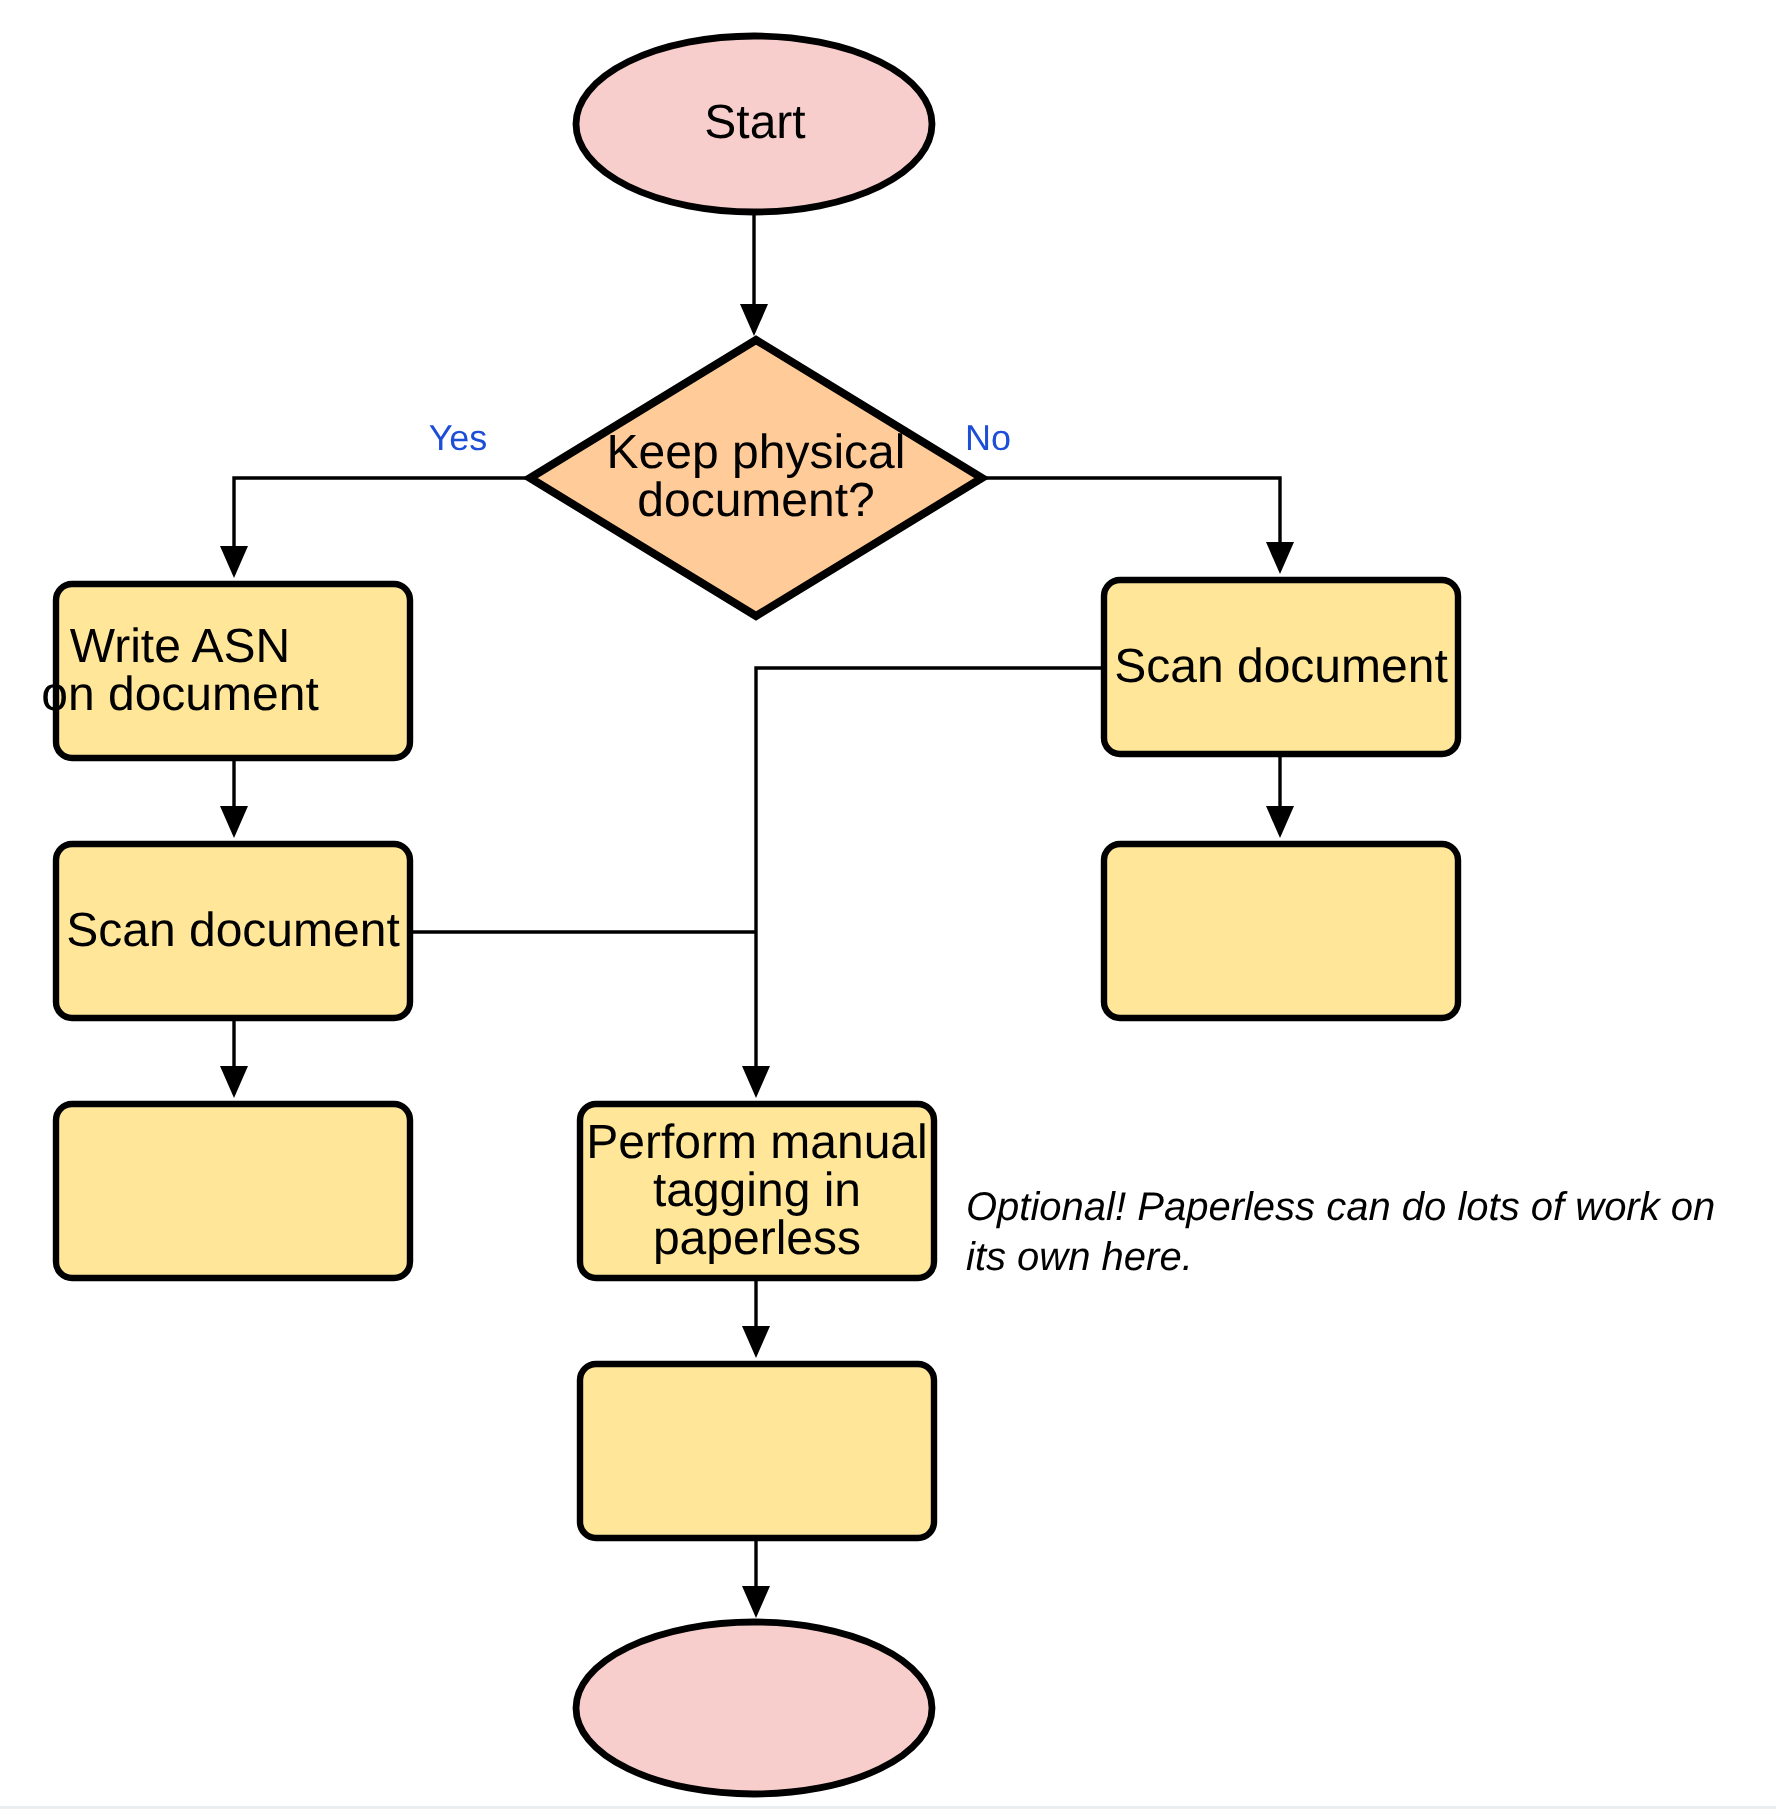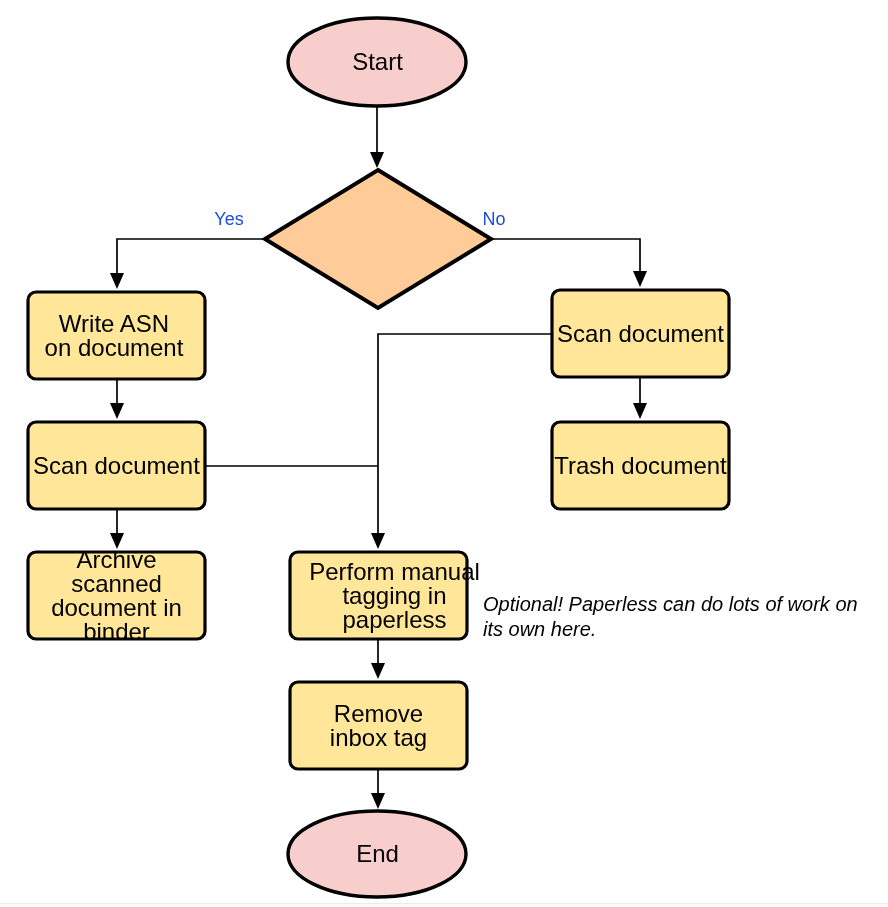--- a/index.html
+++ b/index.html
@@ -90,42 +90,37 @@
 
     <rect class="shape rect-shape" x="290" y="682" width="177" height="87" rx="8" fill="#FFE699"></rect>
 
     <ellipse class="shape ellipse-shape" cx="377" cy="854" rx="89" ry="43" fill="#F8CECC"></ellipse>
 
     <rect x="0" y="903" width="888" height="1.4" fill="#E9EDF0"></rect>
   </svg>
 
   <div class="node-label" style="left:288px; top:18px; width:179px; height:88px;">Start</div>
 
+  <div class="node-label" style="left:303px; top:196px; width:150px; height:86px;">Keep physical
+document?</div>
 
-  <div class="node-label" style="left:44px; top:292px; width:140px; height:87px;">Write ASN
+  <div class="node-label" style="left:20px; top:292px; width:140px; height:87px;">Write ASN
 on document</div>
 
   <div class="node-label" style="left:28px; top:422px; width:177px; height:87px;">Scan document</div>
 
-  <div class="node-label" style="left:28px; top:552px; width:177px; height:87px;">Archive scanned
-document in
-binder</div>
 
   <div class="node-label" style="left:552px; top:290px; width:177px; height:87px;">Scan document</div>
 
-  <div class="node-label" style="left:552px; top:422px; width:177px; height:87px;">Trash document</div>
 
-  <div class="node-label" style="left:290px; top:552px; width:177px; height:87px;padding-left:16px;">Perform manual
+  <div class="node-label" style="left:290px; top:552px; width:177px; height:87px;">Perform manual
 tagging in
 paperless</div>
 
-  <div class="node-label" style="left:290px; top:682px; width:177px; height:87px;">Remove
-inbox tag</div>
 
-  <div class="node-label" style="left:288px; top:810px; width:179px; height:88px;">End</div>
 
   <div class="edge-label" style="left:205px; top:209px; width:48px;">Yes</div>
 
   <div class="edge-label" style="left:470px; top:209px; width:48px;">No</div>
 
   <div class="annotation">Optional! Paperless can do lots of work on
 its own here.</div>
 
 </div>
 

